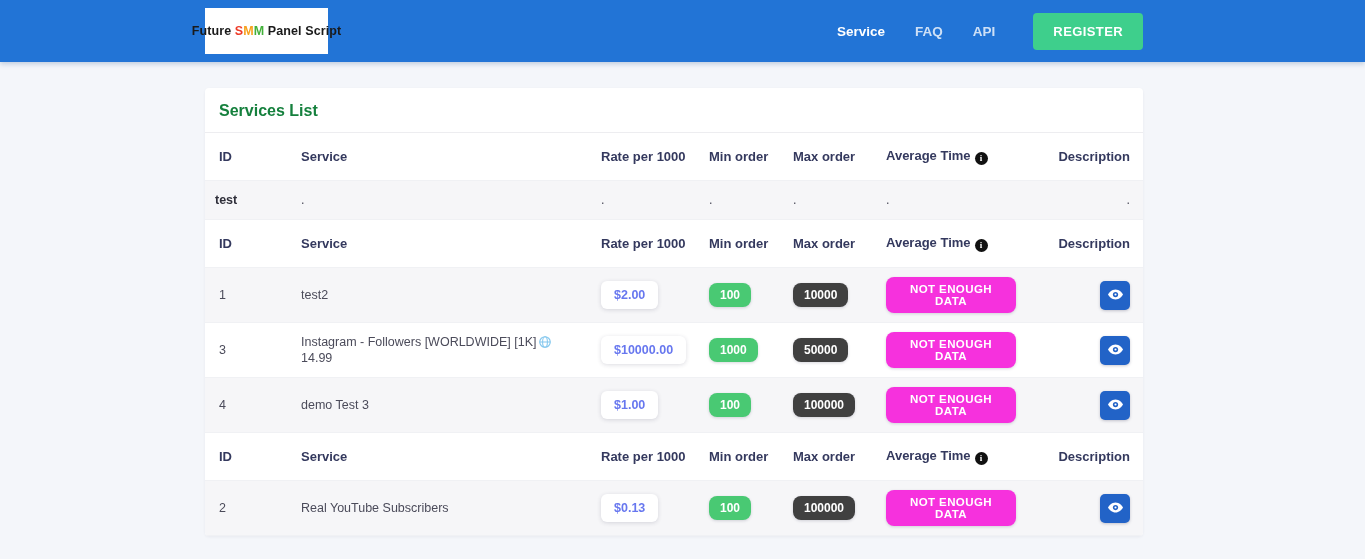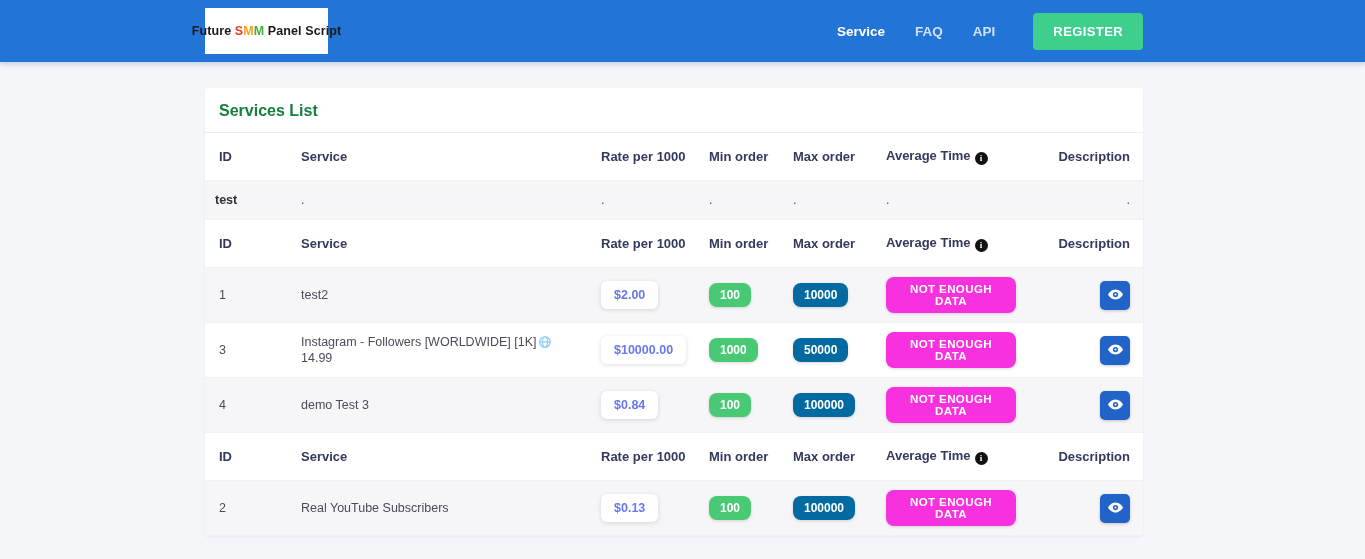--- a/index.html
+++ b/index.html
@@ -141,21 +141,21 @@
     display: inline-block;
     color: #ffffff;
     font-weight: 700;
     font-size: 12px;
     border-radius: 8px;
     padding: 5px 11px;
     text-align: center;
     box-shadow: 0 1px 3px rgba(40,40,70,.18);
   }
   .badge-green { background: #49c973; min-width: 40px; }
-  .badge-blue  { background: #0369a1; min-width: 52px; }
+  .badge-blue  { background: #404040; min-width: 52px; }
   .badge-magenta {
     background: #f631dd;
     font-size: 11.5px;
     letter-spacing: .4px;
     padding: 6px 14px;
   }
 
   .eye-btn {
     display: inline-flex;
     align-items: center;
@@ -271,21 +271,21 @@
                       <circle cx="12" cy="8" r="4.2" fill="#2263c7"></circle>
                       <circle cx="12" cy="8" r="1.7" fill="#ffffff"></circle>
                     </svg></span>
               </button>
             </td>
           </tr>
 
           <tr class="service-row">
             <td class="first-col">4</td>
             <td>demo Test 3</td>
-            <td><span class="rate-pill">$0.84</span></td>
+            <td><span class="rate-pill">$1.00</span></td>
             <td><span class="badge badge-green">100</span></td>
             <td><span class="badge badge-blue">100000</span></td>
             <td><span class="badge badge-magenta">NOT ENOUGH DATA</span></td>
             <td class="desc-col">
               <button class="eye-btn">
                 <span><svg width="15" height="11" viewBox="0 0 24 16">
                       <path d="M12 0C6 0 1.6 5 0 8c1.6 3 6 8 12 8s10.4-5 12-8c-1.6-3-6-8-12-8z" fill="#ffffff"></path>
                       <circle cx="12" cy="8" r="4.2" fill="#2263c7"></circle>
                       <circle cx="12" cy="8" r="1.7" fill="#ffffff"></circle>
                     </svg></span>

